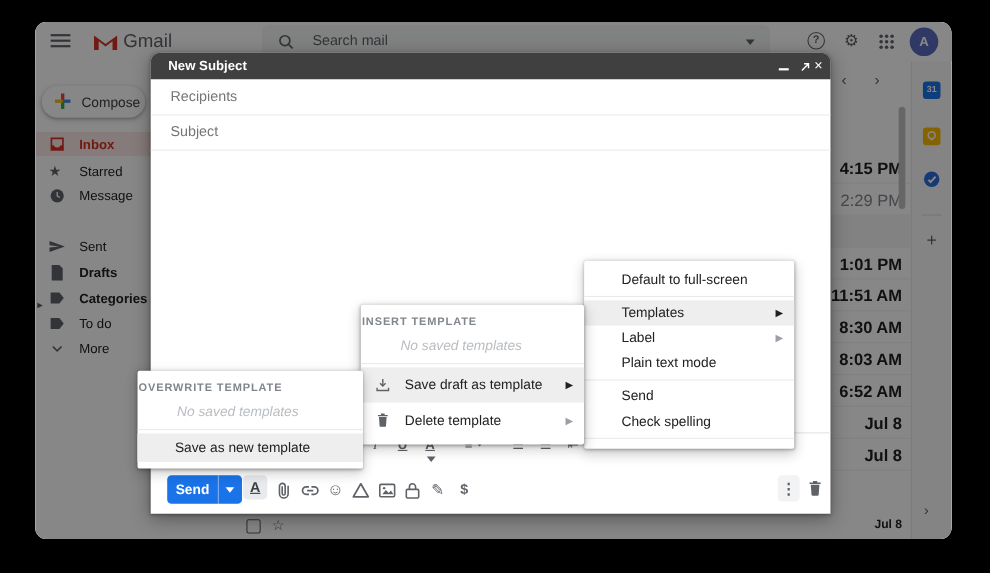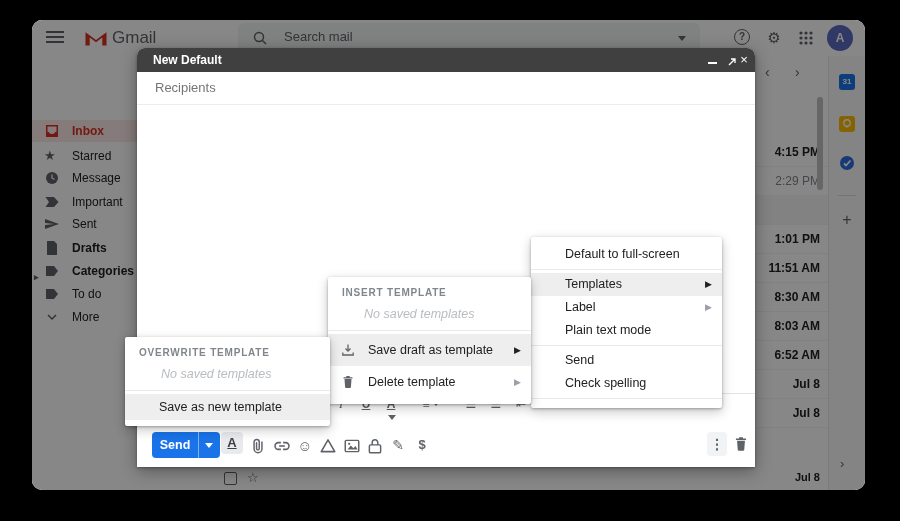--- a/index.html
+++ b/index.html
@@ -33,21 +33,21 @@
     border-radius:0 11px 11px 0;cursor:pointer;}
   .sb-item .ic{position:absolute;left:12px;top:3px;width:16px;height:16px;}
   .sb-item .lb{position:absolute;left:40px;top:0;}
   .sb-item.active{background:#fce8e6;color:#d93025;font-weight:bold;}
   .sb-item.bold{font-weight:bold;}
   .exp-caret{position:absolute;left:2px;top:6px;font-size:9px;color:#5f6368;}
   
   .maillist{position:absolute;left:125px;top:36px;width:671px;height:434px;background:#fff;}
   .pagearrow{position:absolute;top:8px;font-size:14px;color:#5f6368;cursor:pointer;}
   .mrow{position:absolute;left:0;width:671px;height:29px;border-bottom:1px solid #f1f3f4;cursor:pointer;}
-  .mrow .time{position:absolute;right:8px;top:8px;font-size:12px;font-weight:bold;color:#202124;}
+  .mrow .time{position:absolute;right:8px;top:8px;font-size:15px;font-weight:bold;color:#202124;}
   .mrow .time.muted{font-weight:normal;color:#80868b;}
   .scrollthumb{position:absolute;left:660px;top:41px;width:6px;height:93px;background:#c1c1c1;border-radius:3px;}
   .bottomrow{position:absolute;left:0;top:414px;width:671px;height:20px;}
   .cb{position:absolute;left:67px;top:2px;width:11px;height:11px;border:1.5px solid #5f6368;border-radius:2px;}
   .strow{position:absolute;left:90px;top:0;font-size:13px;color:#5f6368;}
   .bottomrow .time{position:absolute;right:8px;top:1px;font-size:11px;font-weight:bold;color:#202124;}
   
   .rail{position:absolute;left:796px;top:36px;width:37px;height:434px;background:#fafafa;border-left:1px solid #e8e8e8;}
   .rail-ic{position:absolute;left:10px;width:16px;height:16px;cursor:pointer;}
   .cal{background:#1a73e8;border-radius:3px;color:#fff;font-size:8px;font-weight:bold;text-align:center;line-height:16px;}
@@ -88,21 +88,21 @@
   .menu{position:absolute;background:#fff;border-radius:2px;padding:6px 0;
     box-shadow:0 1px 3px rgba(0,0,0,.3),0 4px 12px rgba(0,0,0,.22);}
   .menu-options{left:499px;top:217px;width:191px;z-index:110;}
   .menu-insert{left:296px;top:257px;width:203px;z-index:120;padding-top:8px;}
   .menu-overwrite{left:93px;top:317px;width:205px;z-index:130;padding-top:8px;}
   .mi{position:relative;height:23px;line-height:23px;font-size:12.5px;color:#202124;padding-left:34px;cursor:pointer;}
   .mi.hl{background:#eeeeee;}
   .mi .sub{position:absolute;right:10px;top:7px;font-size:9px;color:#202124;line-height:9px;}
   .mi .sub.gray{color:#9aa0a6;}
   .sep{height:1px;background:#e8eaed;margin:3px 0;}
-  .mhdr{height:16px;line-height:16px;padding-left:14px;font-size:10px;letter-spacing:.8px;color:#80868b;font-weight:bold;}
+  .mhdr{height:16px;line-height:16px;padding-left:1px;font-size:10px;letter-spacing:.8px;color:#80868b;font-weight:bold;}
   .mempty{height:26px;line-height:26px;padding-left:36px;font-size:12.5px;font-style:italic;color:#b9bdc1;}
   .mi-icon{position:relative;height:32px;line-height:32px;font-size:12.5px;color:#202124;padding-left:40px;cursor:pointer;}
   .mi-icon.hl{background:#eeeeee;}
   .mi-icon .lic{position:absolute;left:12px;top:8px;width:16px;height:16px;}
   .mi-icon .sub{position:absolute;right:10px;top:12px;font-size:9px;line-height:9px;color:#202124;}
   .mi-icon .sub.gray{color:#9aa0a6;}
   .mi-save{height:26px;line-height:26px;font-size:12.5px;color:#202124;padding-left:34px;cursor:pointer;}
   .mi-save.hl{background:#eeeeee;}
 </style>
 </head>
@@ -142,20 +142,29 @@
           <circle cx="13" cy="8" r="1.6"></circle>
       <circle cx="3" cy="13" r="1.6"></circle>
           <circle cx="8" cy="13" r="1.6"></circle>
           <circle cx="13" cy="13" r="1.6"></circle>
         </g>
       </svg>
     <div class="avatar" style="background:#5c6bc0">A</div>
   </div>
 
   <div class="sidebar">
+    <div class="compose-btn">
+      <svg width="16" height="16" viewBox="0 0 16 16">
+        <rect x="6.5" y="1" width="3" height="7" fill="#ea4335"></rect>
+        <rect x="8" y="6.5" width="7" height="3" fill="#4285f4"></rect>
+        <rect x="6.5" y="8" width="3" height="7" fill="#34a853"></rect>
+        <rect x="1" y="6.5" width="7" height="3" fill="#fbbc04"></rect>
+        </svg>
+      <span>Compose</span>
+    </div>
 
     <div class="sb-item active" style="top:64px">
       <svg class="ic" viewBox="0 0 16 16">
         <path d="M2 2v12h12V2zm10.5 7H11c0 1-1.2 2-3 2s-3-1-3-2H3.5V3.5h9z" fill="#d93025"></path>
         </svg>
       <span class="lb">Inbox</span>
       </div>
 
     <div class="sb-item" style="top:89px">
       <span class="ic" style="color:#5f6368;font-size:13px;line-height:16px">★</span>
@@ -163,26 +172,20 @@
       </div>
 
     <div class="sb-item" style="top:111px">
       <svg class="ic" viewBox="0 0 16 16">
         <circle cx="8" cy="8" r="6" fill="#5f6368"></circle>
           <path d="M8 4.5V8l2.5 1.5" stroke="#fff" stroke-width="1.2" fill="none"></path>
         </svg>
       <span class="lb">Message</span>
       </div>
 
-    <div class="sb-item" style="top:135px">
-      <svg class="ic" viewBox="0 0 16 16">
-        <path d="M1.5 3h8.5l4.5 5-4.5 5H1.5L5 8z" fill="#5f6368"></path>
-        </svg>
-      <span class="lb">Important</span>
-      </div>
 
     <div class="sb-item" style="top:157px">
       <svg class="ic" viewBox="0 0 16 16">
         <path d="M1 13L15 8 1 3v4l9 1-9 1z" fill="#5f6368"></path>
         </svg>
       <span class="lb">Sent</span>
       </div>
 
     <div class="sb-item bold" style="top:181px">
       <svg class="ic" viewBox="0 0 16 16">
@@ -272,33 +275,36 @@
         </svg></div>
     <div class="rail-div"></div>
     <div class="rail-plus">+</div>
     <div class="rail-col">›</div>
   </div>
 
   <div class="dim"></div>
 
   <section class="compose">
     <div class="cw-header">
-      <span class="cw-title">New Default</span>
+      <span class="cw-title">New Subject</span>
       <span class="cw-ctl cw-min">
           <i></i>
         </span>
       <span class="cw-ctl cw-pop">
         <svg width="12" height="12" viewBox="0 0 12 12">
             <path d="M3 9L9 3M5 3h4v4" stroke="#fff" stroke-width="1.3" fill="none"></path>
           </svg></span>
       <span class="cw-ctl cw-close">×</span>
     </div>
 
     <div class="cw-field" style="top:24px">
       <input placeholder="Recipients" style="">
+    </div>
+    <div class="cw-field" style="top:56px">
+      <input placeholder="Subject" style="">
     </div>
     <div class="abs" style="left:0;top:88px;width:618px;height:257px"></div>
 
     <div class="fmtbar">
       <span class="fmt" style="left:170px">B</span>
       <span class="fmt i" style="left:195px">I</span>
       <span class="fmt u" style="left:220px">U</span>
       <span class="fmt u" style="left:245px"><span>A</span><span class="caret"></span></span>
       <span class="fmt" style="left:285px;font-weight:normal"><span>≡</span><span class="caret"></span></span>
       <span class="fmt" style="left:325px;font-weight:normal">☰</span>

